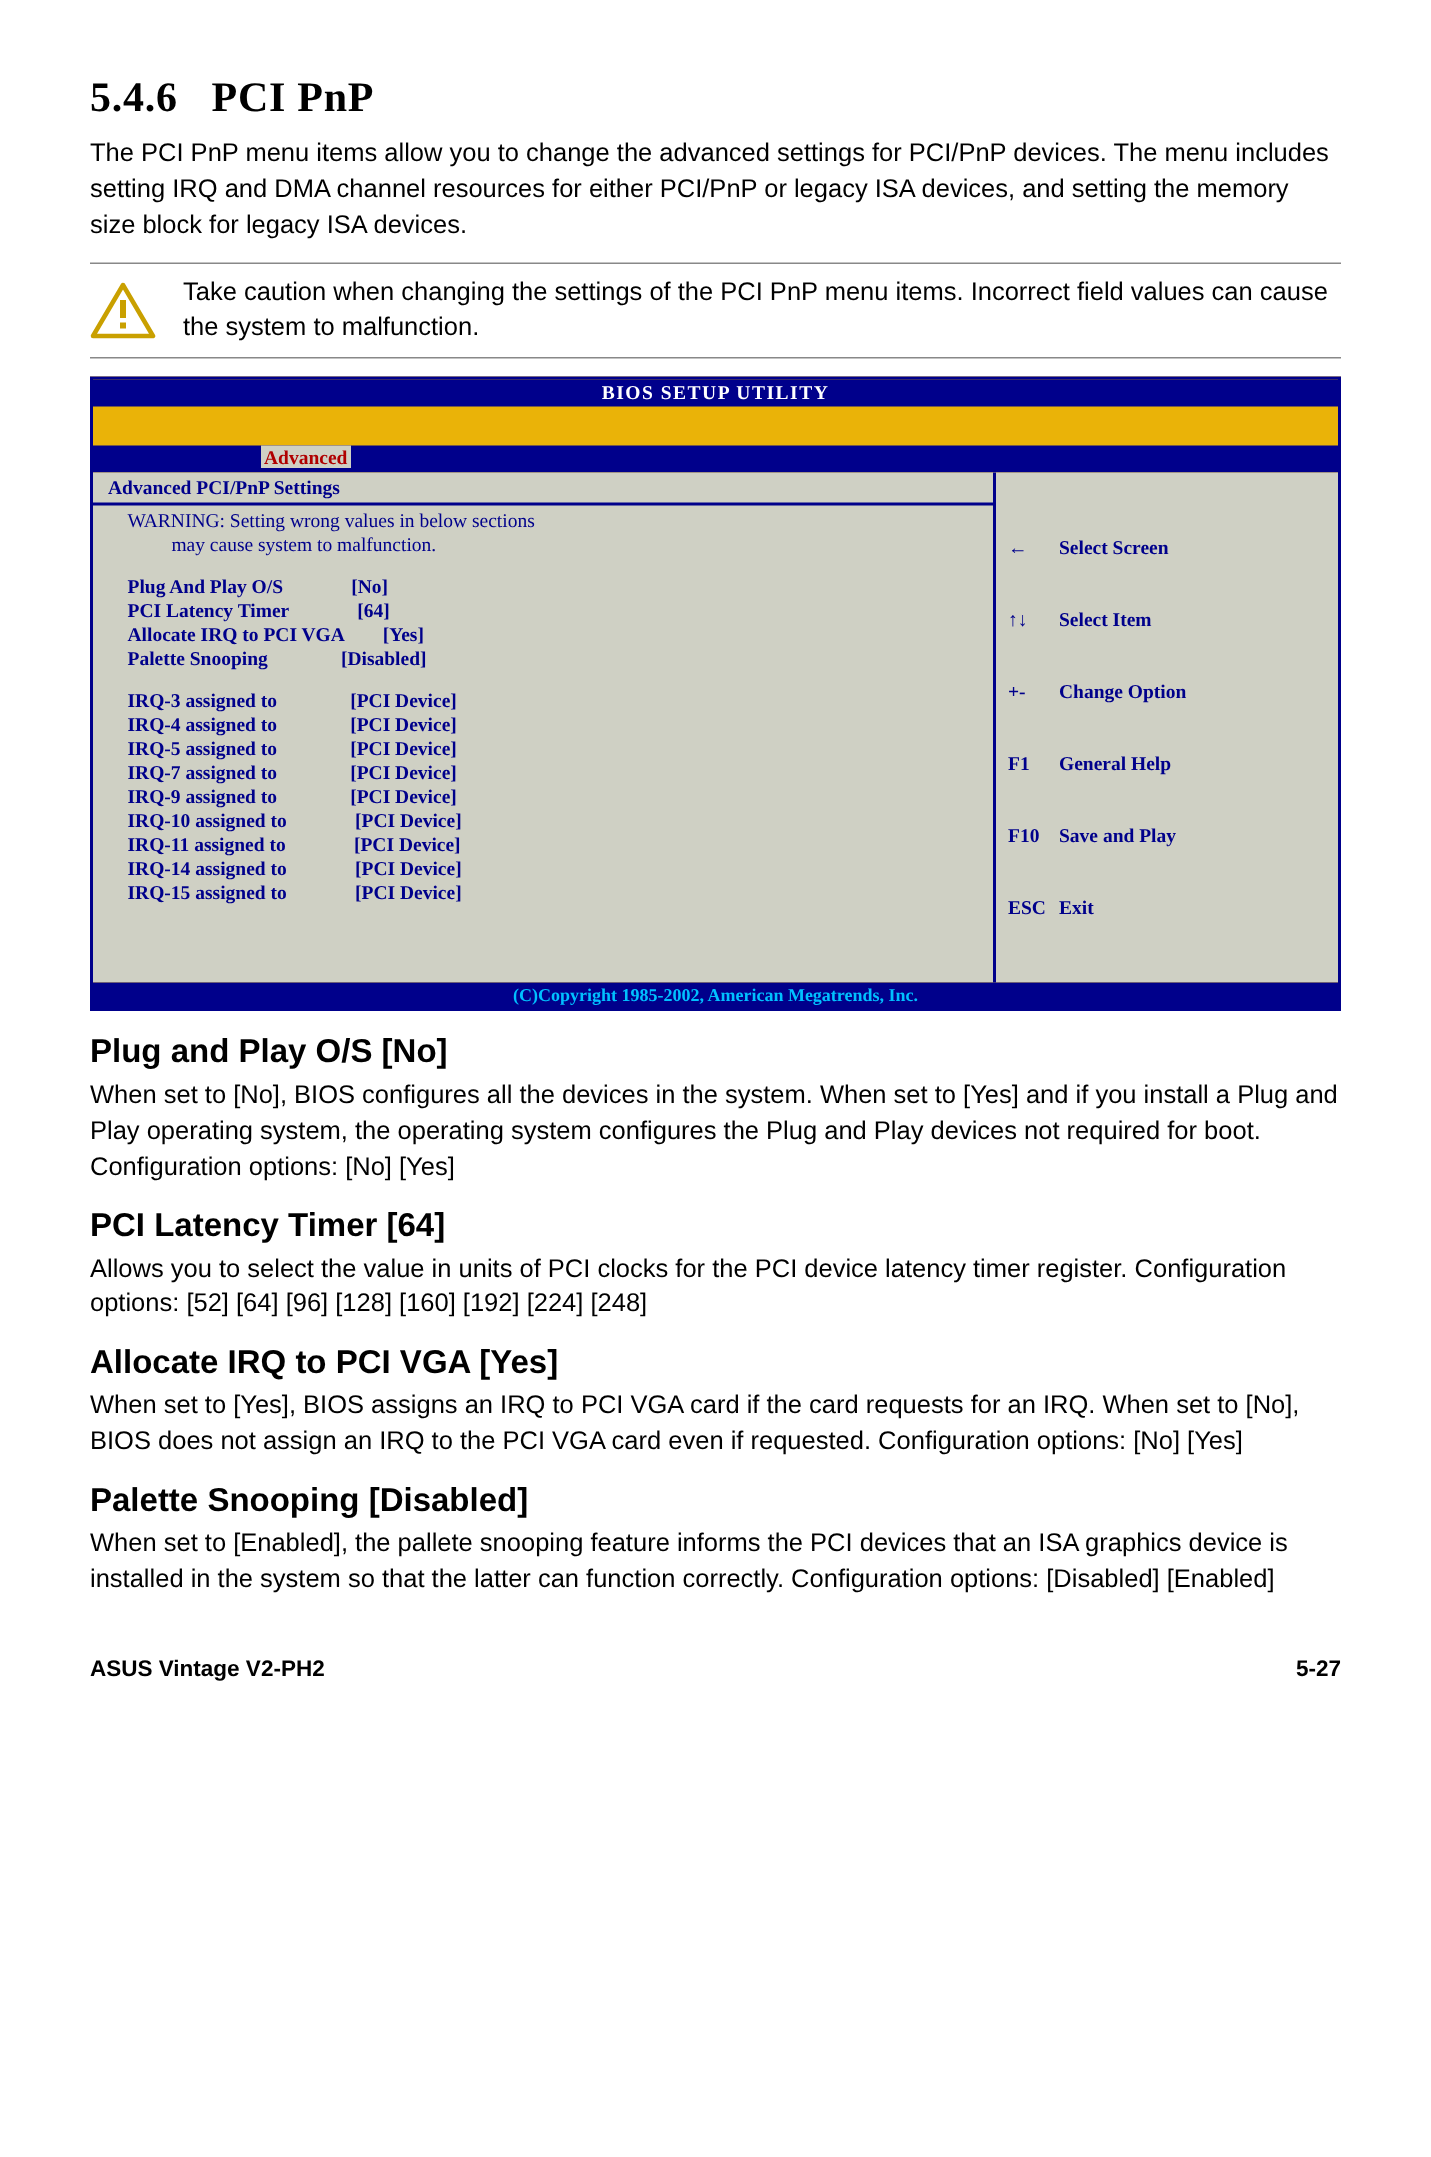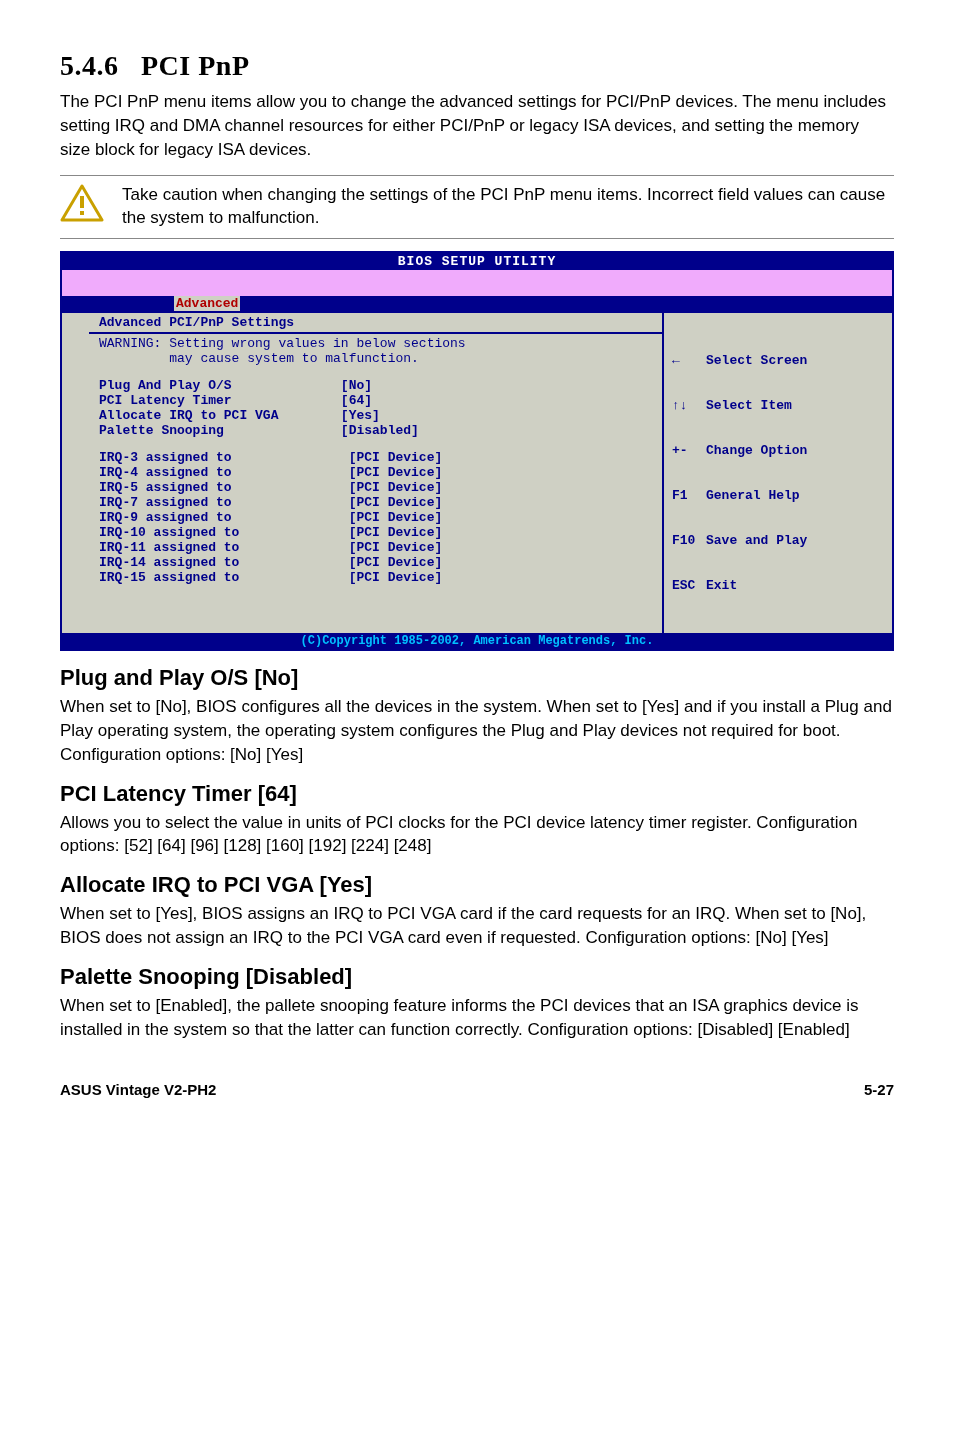--- a/index.html
+++ b/index.html
@@ -19,40 +19,40 @@
   letter-spacing: 0.5px;
   font-family: Liberation Serif, serif;
 }
 p.body {
   font-size: 17px;
   line-height: 1.4;
   margin: 0 0 14px 0;
 }
 .caution-box {
   display: flex;
-  align-items: flex-start;
+  align-items: center;
   border-top: 1px solid #888;
   border-bottom: 1px solid #888;
   padding: 8px 0;
   margin-bottom: 12px;
   gap: 18px;
 }
 .caution-icon {
   flex: 0 0 auto;
   width: 44px;
   height: 38px;
 }
 .caution-text {
   font-size: 17px;
   line-height: 1.35;
 }
 .bios {
-  font-family: Liberation Mono, monospace;
+  font-family: Liberation Serif, serif;
   font-size: 13px;
-  background: #f0abfc;
+  background: #eab308;
   border: 2px solid #00008b;
   margin-bottom: 14px;
 }
 .bios-title {
   background: #00008b;
   color: #fff;
   text-align: center;
   font-weight: bold;
   padding: 1px 0;
   letter-spacing: 1px;
@@ -66,34 +66,34 @@
 .bios-tab {
   background: #cfd0c4;
   color: #b00000;
   padding: 0 2px;
   font-weight: bold;
 }
 .bios-body {
   display: flex;
   background: #cfd0c4;
   color: #00008b;
-  padding-left: 27px;
 }
 .bios-main {
   flex: 1;
   border-right: 2px solid #00008b;
 }
 .bios-header-cell {
   border-bottom: 2px solid #00008b;
   padding: 2px 10px;
   font-weight: bold;
 }
 .bios-content {
   padding: 2px 10px 10px 10px;
   white-space: pre;
+  margin-left: 13px;
 }
 .bios-side {
   width: 210px;
   padding: 10px 10px 10px 8px;
   display: flex;
   flex-direction: column;
   justify-content: flex-end;
 }
 .bios-help {
   white-space: pre;

